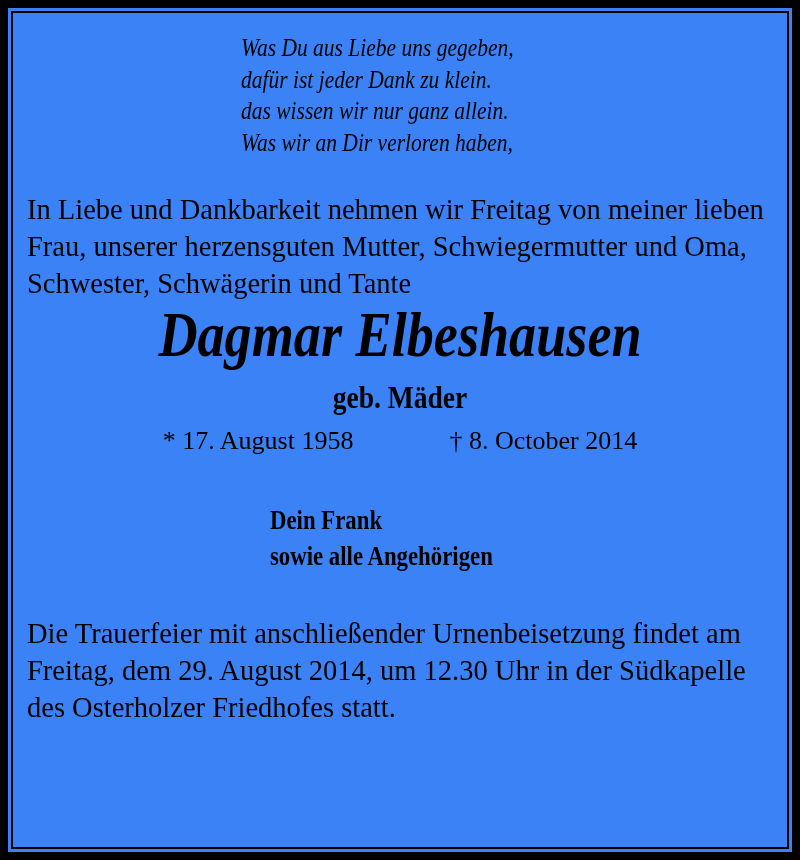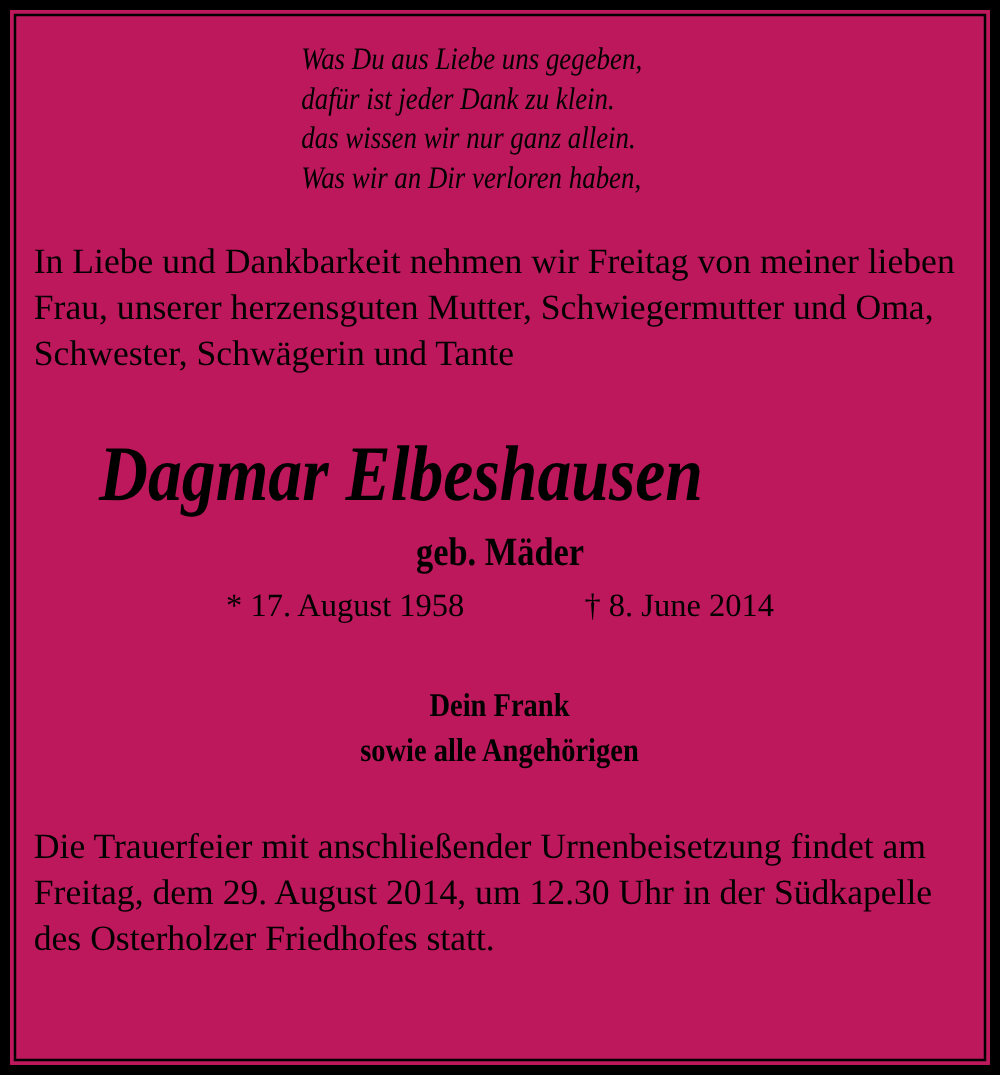--- a/index.html
+++ b/index.html
@@ -7,21 +7,21 @@
     margin: 0;
     padding: 0;
     background: #ffffff;
   }
 
   #notice {
     position: relative;
     width: 800px;
     height: 860px;
     box-sizing: border-box;
-    background: #be185d;
+    background: #3b82f6;
     color: #000000;
     font-family: "Liberation Serif", "DejaVu Serif", serif;
     overflow: hidden;
   }
 
   
   .frame-outer {
     position: absolute;
     inset: 0;
     border: 8px solid #000000;
@@ -83,22 +83,21 @@
     margin-top: 33px;
     font-size: 28.5px;
     line-height: 37px;
     text-align: justify;
   }
   .intro p { margin: 0; }
   .intro p:last-child { text-align: left; }
 
   
   .name {
-    margin-top: 44px;
-    text-align: left;
+    text-align: center;
     font-size: 63px;
     font-weight: bold;
     font-style: italic;
     line-height: 66px;
     white-space: nowrap;
   }
   .maiden {
     margin-top: 14px;
     text-align: center;
     font-size: 32px;
@@ -117,21 +116,21 @@
   .date-birth { display: inline-block; }
   .date-death { display: inline-block; margin-left: 96px; }
 
   
   .family {
     margin-top: 46px;
     text-align: center;
   }
   .family-block {
     display: inline-block;
-    text-align: center;
+    text-align: left;
   }
   .family-line {
     font-size: 26.5px;
     font-weight: bold;
     line-height: 35.5px;
     white-space: nowrap;
   }
 
   
   .funeral {
@@ -175,21 +174,21 @@
     </div>
 
     <div class="name">
       <span class="cond-c">Dagmar Elbeshausen</span>
     </div>
     <div class="maiden">
       <span class="cond-c">geb. Mäder</span>
     </div>
 
     <div class="dates">
-      <span class="date-birth">* 17. August 1958</span><span class="date-death">† 8. June 2014</span>
+      <span class="date-birth">* 17. August 1958</span><span class="date-death">† 8. October 2014</span>
     </div>
 
     <div class="family">
       <div class="family-block">
         <div class="family-line">
             <span class="cond">Dein Frank</span>
           </div>
         <div class="family-line">
             <span class="cond">sowie alle Angehörigen</span>
           </div>

